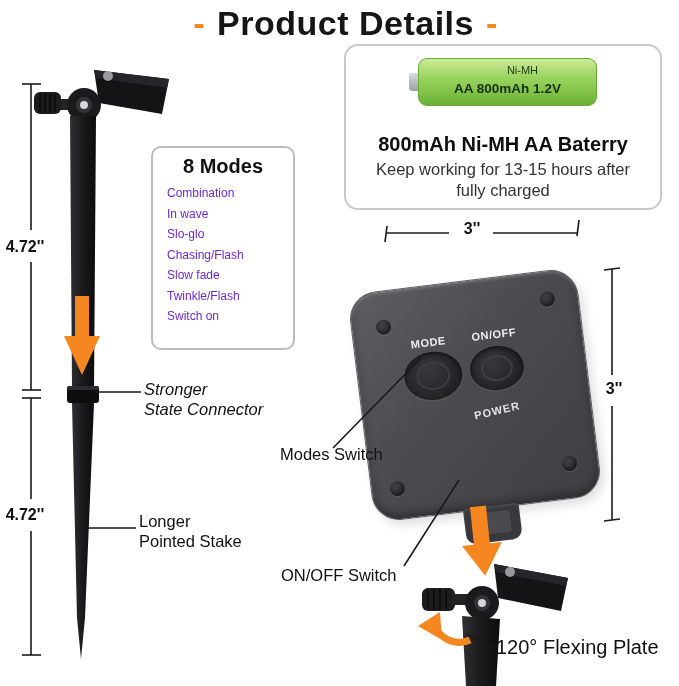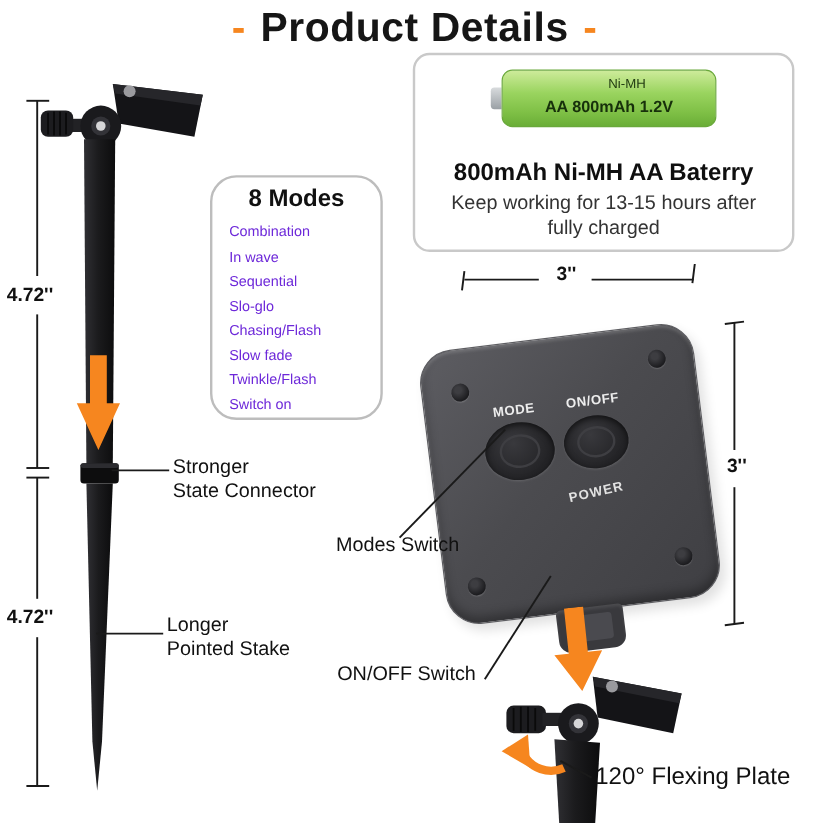--- a/index.html
+++ b/index.html
@@ -15,35 +15,35 @@
            font-size:34px; font-weight:800; letter-spacing:.5px; color:#161616; }
   .title .dash { color:var(--accent); margin:0 12px; font-weight:800; }
 
   
   .lbl { position:absolute; z-index:7; font-size:16.5px; font-weight:500; color:#111; line-height:20px; }
   .pre { white-space:pre-line; }
   .dim { font-size:16px; font-weight:600; text-align:center; }
 
   .lbl-dim-upper   { left:0;   top:237px; width:50px; }
   .lbl-dim-lower   { left:0;   top:505px; width:50px; }
-  .lbl-connector   { left:144px; top:379px; }
+  .lbl-connector   { left:144px; top:379px;font-style:italic; }
   .lbl-modes-switch{ left:236px; top:444px;margin-left:44px; }
   .lbl-stake       { left:139px; top:511px; }
-  .lbl-onoff       { left:281px; top:552px; }
+  .lbl-onoff       { left:281px; top:565px; }
   .lbl-flex        { left:496px; top:637px; font-size:20px; }
   .lbl-dim3-top    { left:450px; top:219px; width:44px; }
   .lbl-dim3-right  { left:596px; top:379px; width:36px; }
 
   
   .lines { position:absolute; left:0; top:0; z-index:6; pointer-events:none; }
   .lines line { stroke:#1a1a1a; stroke-width:1.6; }
 
   
   .modes-box { position:absolute; left:151px; top:146px; width:144px; height:204px;
-               border:2px solid #bdbdbd; border-radius:22px; padding:7px 8px 0 8px; z-index:2;margin-left:24px; }
+               border:2px solid #bdbdbd; border-radius:10px; padding:7px 8px 0 8px; z-index:2; }
   .modes-title { font-size:20px; font-weight:700; color:#111; text-align:center; }
   .modes-list  { list-style:none; margin:5px 0 0; padding:0 0 0 6px;
                  font-size:12px; line-height:20.5px; color:#6d28d9; }
 
   
   .battery-box { position:absolute; left:344px; top:44px; width:318px; height:166px;
                  border:2px solid #c9c9c9; border-radius:14px; z-index:2;
                  display:flex; flex-direction:column; align-items:center; padding-top:12px; }
   .battery { position:relative; width:188px; height:48px; }
   .battery-tip  { position:absolute; left:0; top:15px; width:9px; height:18px;
@@ -220,21 +220,20 @@
       <line x1="612" y1="406" x2="612" y2="520"></line>
       <line x1="604" y1="521" x2="620" y2="519"></line>
     </g>
   </svg>
 
   <div class="modes-box">
     <div class="modes-title">8 Modes</div>
     <ul class="modes-list">
       <li>Combination</li>
       <li>In wave</li>
-      <li>Sequential</li>
       <li>Slo-glo</li>
       <li>Chasing/Flash</li>
       <li>Slow fade</li>
       <li>Twinkle/Flash</li>
       <li>Switch on</li>
     </ul>
   </div>
 
   <div class="battery-box">
     <div class="battery">

